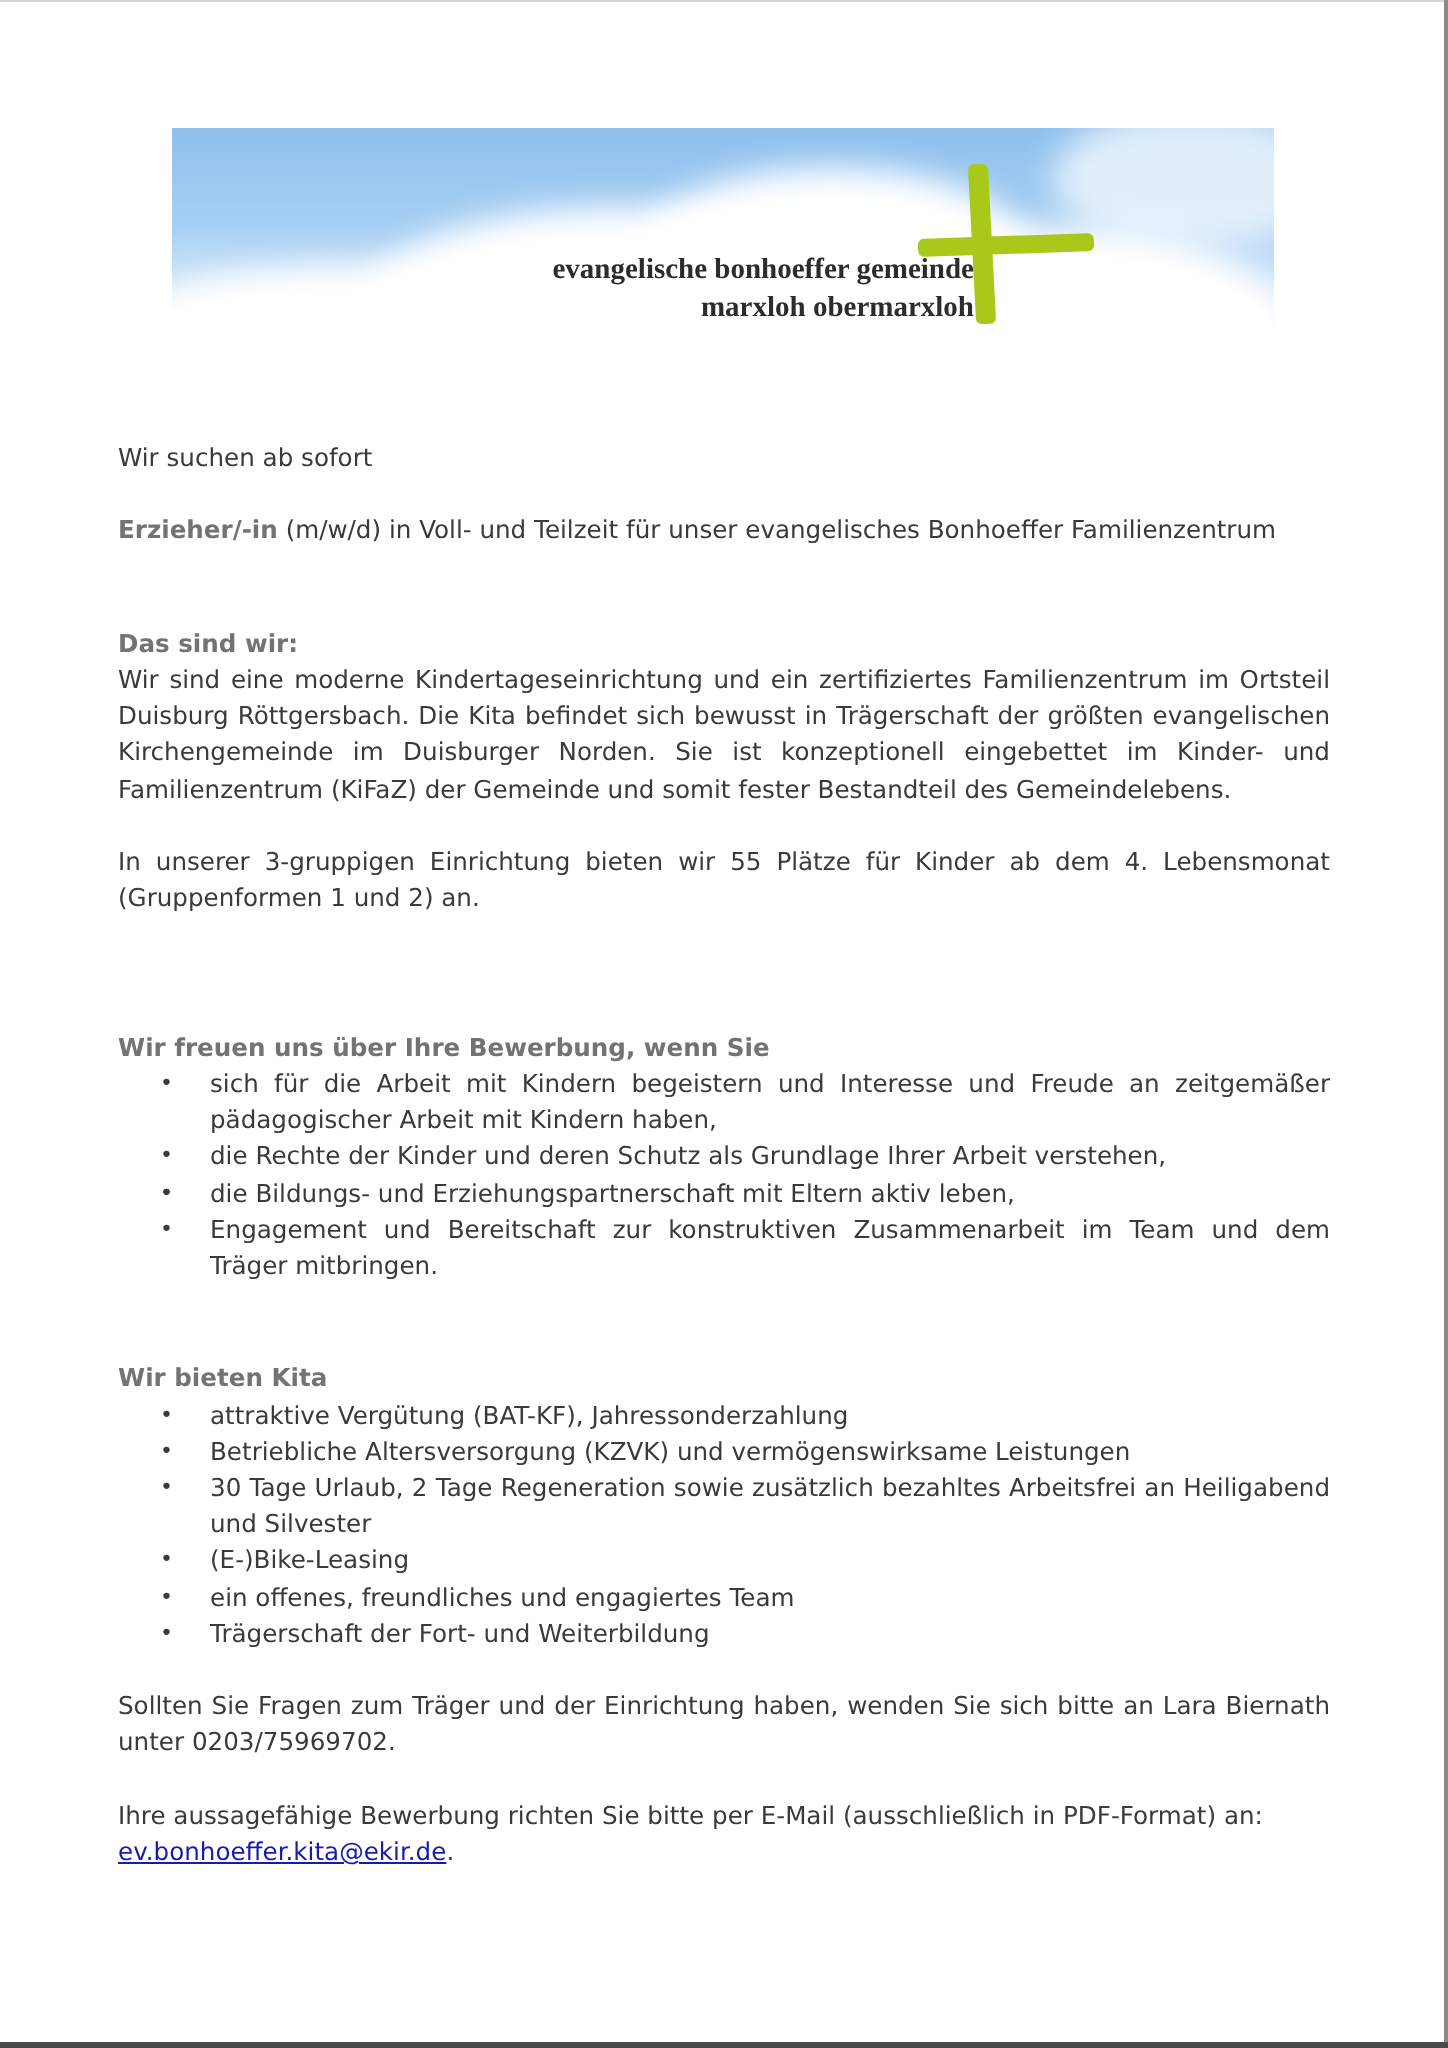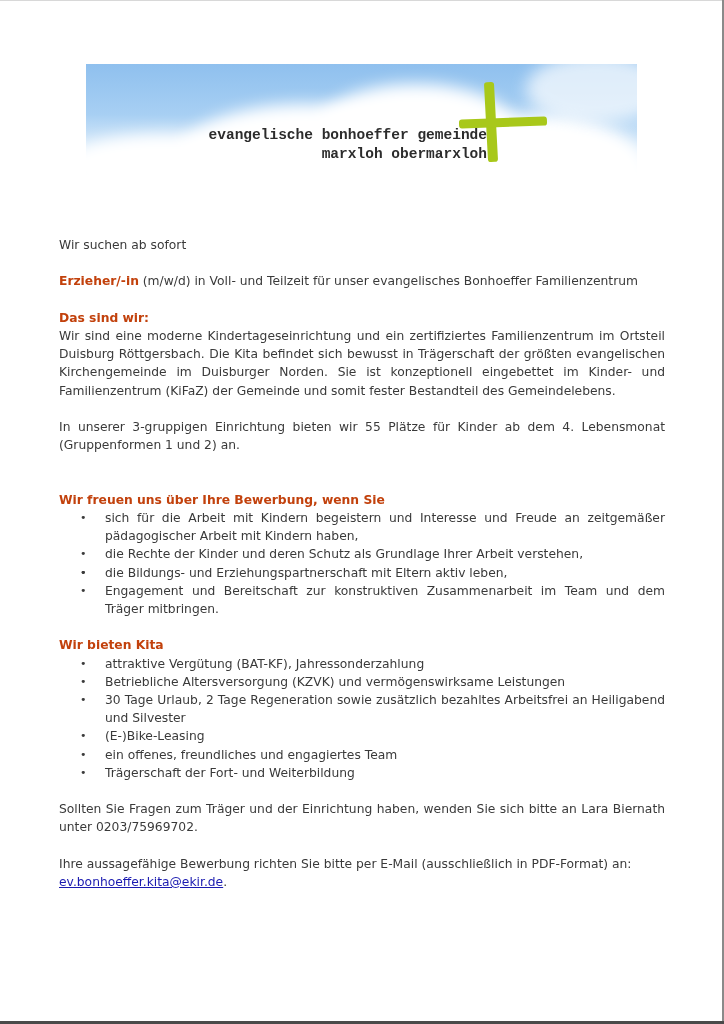--- a/index.html
+++ b/index.html
@@ -11,33 +11,33 @@
   .page-edge-bottom { position: absolute; left: 0; bottom: 0; width: 724px; height: 3px; background: #4a4a4a; }
   .page-edge-top { position: absolute; left: 0; top: 0; width: 724px; height: 1px; background: #d8d8d8; }
 
   .banner {
     position: absolute; left: 86px; top: 64px; width: 551px; height: 143px; overflow: hidden;
     background: linear-gradient(180deg, #8fc0ee 0%, #a7cff3 35%, #dfeefb 60%, #ffffff 80%);
   }
   .cloud { position: absolute; border-radius: 50%; background: #ffffff; filter: blur(8px); }
   .banner-text {
     position: absolute; right: 150px; top: 62px; text-align: right;
-    font-family: Liberation Mono, monospace; font-weight: bold; font-size: 14.5px; line-height: 19px; color: #2c2c2c;
+    font-family: Liberation Serif, serif; font-weight: bold; font-size: 14.5px; line-height: 19px; color: #2c2c2c;
   }
   .cross-v { position: absolute; left: 400px; top: 18px; width: 10px; height: 80px; background: #a8c81a; border-radius: 3px; transform: rotate(-3deg); }
   .cross-h { position: absolute; left: 373px; top: 54px; width: 88px; height: 9px; background: #a8c81a; border-radius: 3px; transform: rotate(-2deg); }
 
   .content {
-    position: absolute; left: 59px; top: 236px; width: 606px;
+    position: absolute; left: 59px; top: 220px; width: 606px;
     font-size: 12.3px; line-height: 18.2px; color: #3a3a3a;
   }
   p { margin: 0; }
   .gap { height: 18.2px; }
   .justify { text-align: justify; }
-  strong, .bold { font-weight: bold; color: #c2410c; }
+  strong, .bold { font-weight: bold; color: #737373; margin-top: 20px; }
   ul { margin: 0; padding: 0; list-style: none; }
   li { position: relative; padding-left: 46px; text-align: justify; }
   li .bullet { position: absolute; left: 21px; top: 0; font-size: 11px; }
   a { color: #1a1ab0; text-decoration: underline; }
 </style>
 </head>
 <body>
 
 <div class="page-edge-top"></div>
 <div class="page-edge-right"></div>

